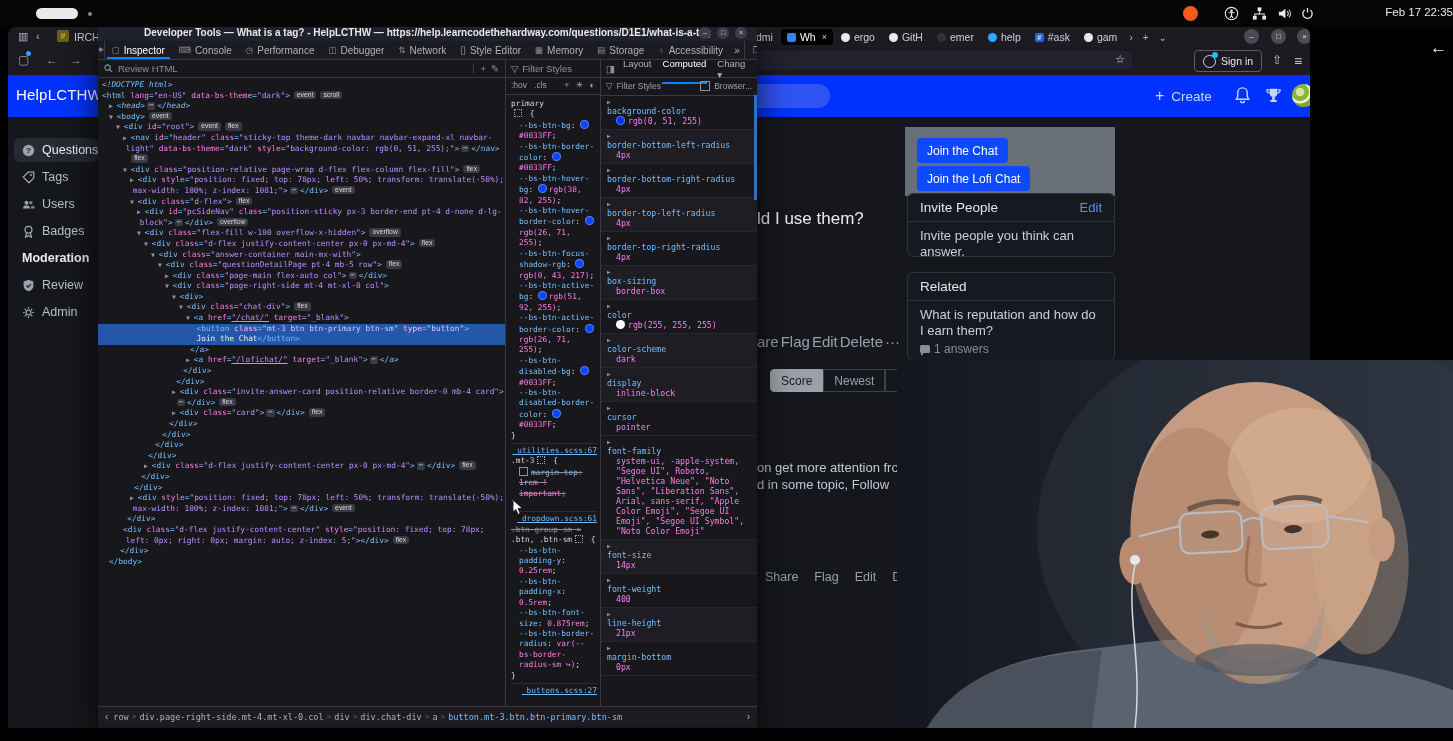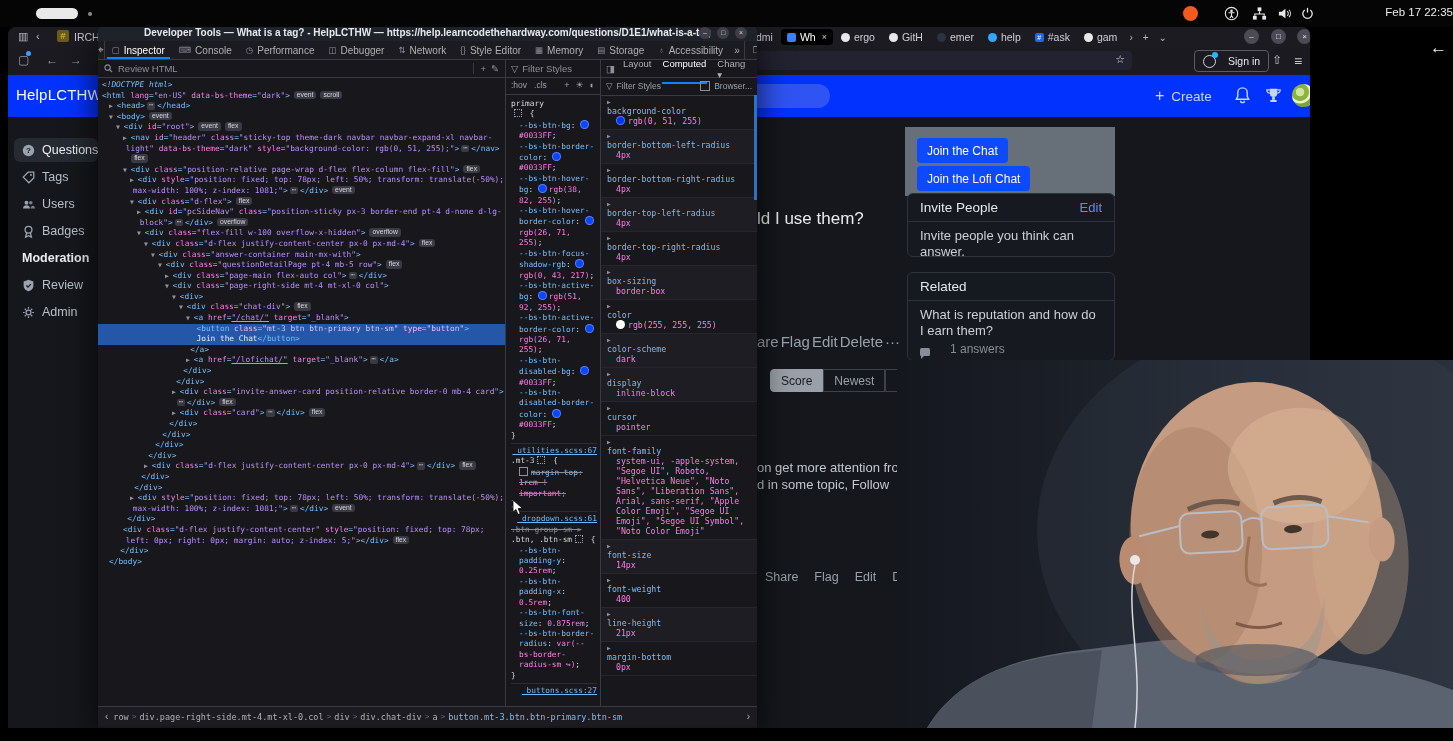--- a/index.html
+++ b/index.html
@@ -40,21 +40,21 @@
           font-size:8px;line-height:15px;text-align:center}
   #win-min{left:1236px}#win-max{left:1263px}#win-close{left:1289px}
 
   #toolbar{position:absolute;left:0;top:20px;width:100%;height:28px;background:#1b1a21}
   #urlbar{position:absolute;left:240px;top:4px;width:884px;height:19px;background:#232230;border-radius:4px}
   #url-star{position:absolute;right:7px;top:2px;color:#d5d5dd;font-size:11px}
   .nav-ic{position:absolute;top:6px;color:#9a9aa5;font-size:12px}
   #ffview{left:10px}#nav-back{left:38px}#nav-fwd{left:62px}
   #ffview .bluedot{position:absolute;right:-2px;top:-2px;width:5px;height:5px;background:#3b9eff;border-radius:50%}
   #signin{position:absolute;left:1186px;top:3px;height:20px;border:1px solid #5b5b66;border-radius:4px;
-          display:flex;align-items:center;gap:12px;padding:0 8px;color:#e6e6ec;font-size:10.5px}
+          display:flex;align-items:center;gap:5px;padding:0 8px;color:#e6e6ec;font-size:10.5px}
   #signin .persic{width:11px;height:11px;border:1px solid #d5d5dd;border-radius:50%;position:relative}
   #signin .bluedot{position:absolute;right:-3px;top:-4px;width:6px;height:6px;background:#26b7ff;border-radius:50%}
   #share-ic,#menu-ic{position:absolute;top:6px;color:#c9c9d2;font-size:12px}
   #share-ic{left:1264px}#menu-ic{left:1286px;font-size:14px}
 
   
   #bluenav{position:absolute;left:0;top:48px;width:100%;height:42px;background:#0233fe}
   #brand{position:absolute;left:8px;top:11px;color:#fff;font-size:15px;font-weight:500;letter-spacing:.2px}
   #searchpill{position:absolute;left:496px;top:9px;width:326px;height:24px;background:#3054f4;border-radius:12px}
   #nv-create{position:absolute;left:1147px;top:12px;color:#ccd5ff;font-size:13.5px;display:flex;gap:7px;align-items:center}
@@ -83,21 +83,21 @@
   .chatbtn{position:absolute;left:12px;background:#0c49ff;color:#fff;font-size:12px;height:25px;border-radius:4px;
            display:flex;align-items:center;padding:0 10px;white-space:nowrap}
   #chatbtn-0{top:11px}#chatbtn-1{top:39px}
   .pcard{position:absolute;left:899px;width:208px;background:#16191f;border:1px solid #2d333c;border-radius:6px;box-sizing:border-box}
   #invitecard{top:166px;height:64px}
   #relatedcard{top:245px;height:89px}
   .pcard .chead{height:27px;display:flex;align-items:center;justify-content:space-between;
                 padding:0 12px;border-bottom:1px solid #2d333c;font-size:13.5px;color:#e4e7ea}
   .pcard .editlink{color:#5d8bff;font-size:13px}
   .pcard .cbody{padding:6px 12px 0;font-size:13px;color:#ccd1d7;line-height:15.5px}
-  .metarow{display:flex;align-items:flex-end;gap:20px;padding:4px 12px 0;font-size:12px;color:#868e98}
+  .metarow{display:flex;align-items:center;gap:4px;padding:4px 12px 0;font-size:12px;color:#868e98}
   .bubble{width:10px;height:8px;background:#868e98;border-radius:1.5px;position:relative}
   .bubble::after{content:'';position:absolute;left:1px;bottom:-3px;border:2px solid transparent;border-top-color:#868e98;border-left-color:#868e98}
 
   
   #webcam{position:absolute;left:897px;top:360px;width:556px;height:368px;z-index:2}
 
   
   #devtools{position:absolute;left:98px;top:25px;width:659px;height:703px;background:#18181c;z-index:3;
             box-shadow:0 10px 34px rgba(0,0,0,.75);border-radius:6px 6px 0 0;overflow:hidden}
   #dt-title{position:absolute;left:0;top:0;width:100%;height:16px;background:#1e232b;color:#e8e8ec;
@@ -515,21 +515,21 @@
           <span class="ctab active">Computed</span>
           <span class="ctab">Chang<span> ▾</span></span>
         </span>
     </div>
   </div>
 
   <div id="dt-main">
     <div id="mk">
         <div class="mline" style="padding-left: 4px;"><span class="m-dt">&lt;!DOCTYPE html&gt;</span></div>
         <div class="mline" style="padding-left: 4px;"><span class="m-t">&lt;html</span><span class="m-n"> lang</span><span class="m-t">=</span><span class="m-v">"en-US"</span><span class="m-n"> data-bs-theme</span><span class="m-t">=</span><span class="m-v">"dark"</span><span class="m-t">&gt;</span><span class="m-bd">event</span><span class="m-bd">scroll</span></div>
-        <div class="mline" style="padding-left: 11px;"><span class="m-ar">▶ </span><span class="m-t">&lt;head&gt;</span><span class="m-el">⋯</span><span class="m-t">&lt;/head&gt;</span></div>
+        <div class="mline" style="padding-left: 11px; font-style: italic;"><span class="m-ar">▶ </span><span class="m-t">&lt;head&gt;</span><span class="m-el">⋯</span><span class="m-t">&lt;/head&gt;</span></div>
         <div class="mline" style="padding-left: 11px;"><span class="m-ar">▼ </span><span class="m-t">&lt;body&gt;</span><span class="m-bd">event</span></div>
         <div class="mline" style="padding-left: 18px;"><span class="m-ar">▼ </span><span class="m-t">&lt;div</span><span class="m-n"> id</span><span class="m-t">=</span><span class="m-v">"root"</span><span class="m-t">&gt;</span><span class="m-bd">event</span><span class="m-bd">flex</span></div>
         <div class="mline" style="padding-left: 25px;"><span class="m-ar">▶ </span><span class="m-t">&lt;nav</span><span class="m-n"> id</span><span class="m-t">=</span><span class="m-v">"header"</span><span class="m-n"> class</span><span class="m-t">=</span><span class="m-v">"sticky-top theme-dark navbar navbar-expand-xl navbar-</span></div>
         <div class="mline" style="padding-left: 27.8px;"><span class="m-v">light"</span><span class="m-n"> data-bs-theme</span><span class="m-t">=</span><span class="m-v">"dark"</span><span class="m-n"> style</span><span class="m-t">=</span><span class="m-v">"background-color: rgb(0, 51, 255);"</span><span class="m-t">&gt;</span><span class="m-el">⋯</span><span class="m-t">&lt;/nav&gt;</span></div>
         <div class="mline" style="padding-left: 29.2px;"><span class="m-bd">flex</span></div>
         <div class="mline" style="padding-left: 25px;"><span class="m-ar">▼ </span><span class="m-t">&lt;div</span><span class="m-n"> class</span><span class="m-t">=</span><span class="m-v">"position-relative page-wrap d-flex flex-column flex-fill"</span><span class="m-t">&gt;</span><span class="m-bd">flex</span></div>
         <div class="mline" style="padding-left: 32px;"><span class="m-ar">▶ </span><span class="m-t">&lt;div</span><span class="m-n"> style</span><span class="m-t">=</span><span class="m-v">"position: fixed; top: 78px; left: 50%; transform: translate(-50%);</span></div>
         <div class="mline" style="padding-left: 34.8px;"><span class="m-v">max-width: 100%; z-index: 1081;"</span><span class="m-t">&gt;</span><span class="m-el">⋯</span><span class="m-t">&lt;/div&gt;</span><span class="m-bd">event</span></div>
         <div class="mline" style="padding-left: 32px;"><span class="m-ar">▼ </span><span class="m-t">&lt;div</span><span class="m-n"> class</span><span class="m-t">=</span><span class="m-v">"d-flex"</span><span class="m-t">&gt;</span><span class="m-bd">flex</span></div>
         <div class="mline" style="padding-left: 39px;"><span class="m-ar">▶ </span><span class="m-t">&lt;div</span><span class="m-n"> id</span><span class="m-t">=</span><span class="m-v">"pcSideNav"</span><span class="m-n"> class</span><span class="m-t">=</span><span class="m-v">"position-sticky px-3 border-end pt-4 d-none d-lg-</span></div>

